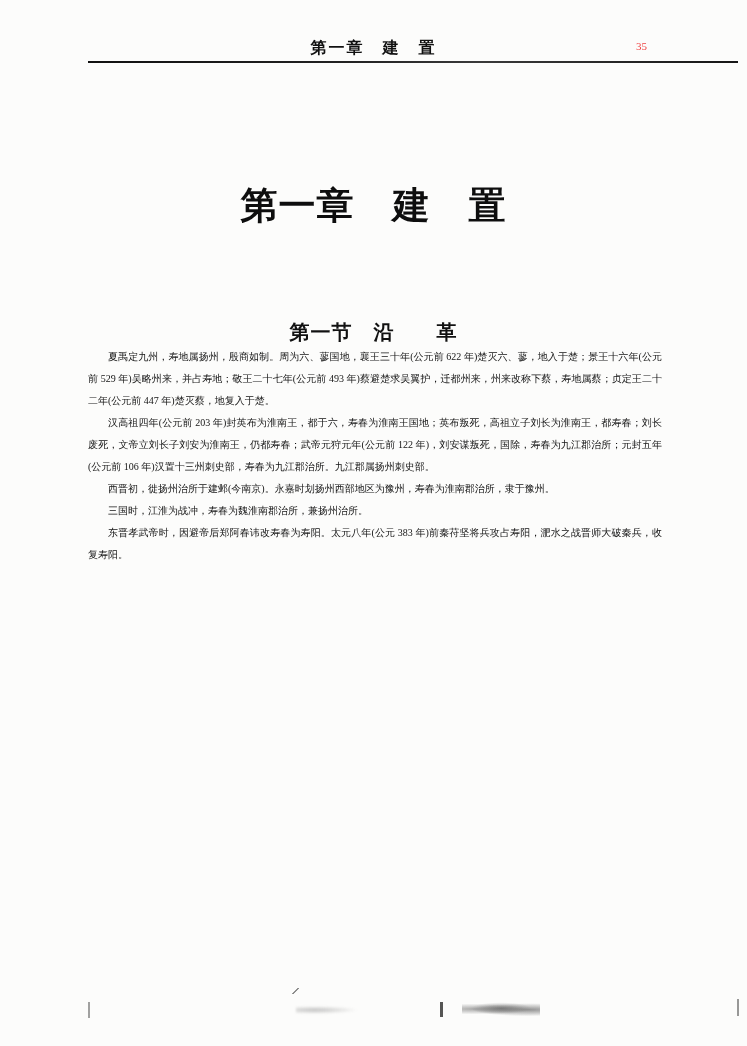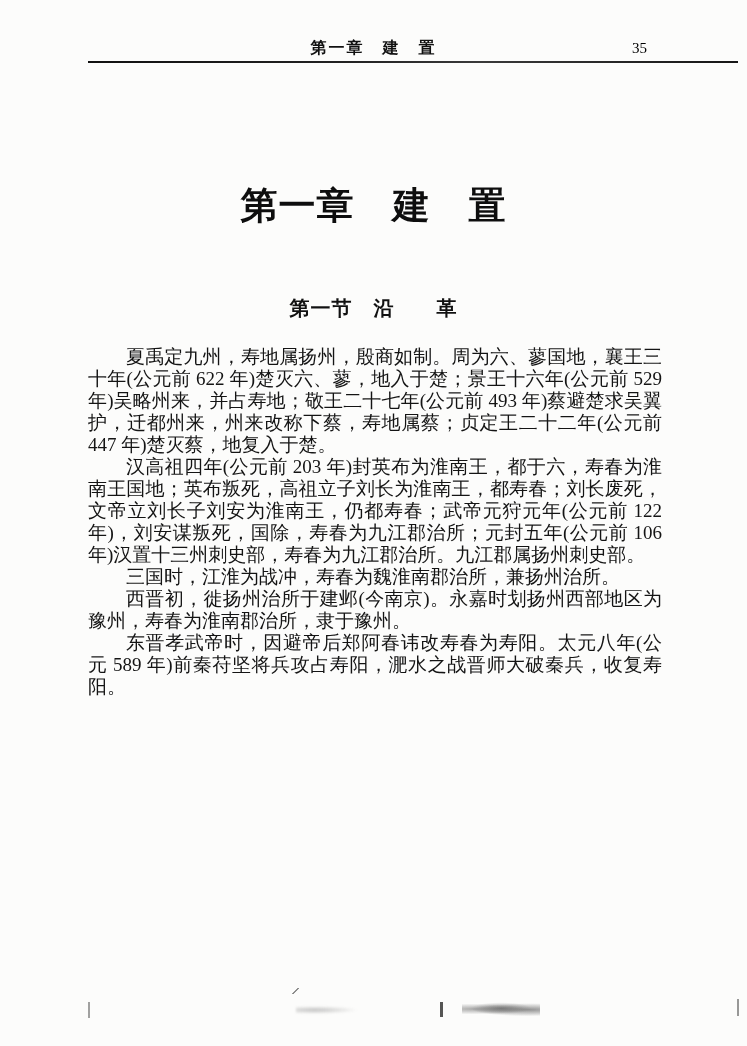--- a/index.html
+++ b/index.html
@@ -20,23 +20,23 @@
     text-align: center;
     font-size: 16px;
     font-weight: bold;
     letter-spacing: 2px;
     color: #111;
   }
   .page-number {
     position: absolute;
     top: 40px;
     right: 100px;
-    font-size: 15px;
+    font-size: 11px;
     font-weight: normal;
-    color: #000000;
+    color: #ef4444;
   }
   .head-rule {
     position: absolute;
     top: 61px;
     left: 88px;
     width: 650px;
     height: 2px;
     background: linear-gradient(90deg, #111 0%, #222 40%, #3a3a3a 60%, #161616 100%);
   }
   .chapter-title {
@@ -45,35 +45,35 @@
     left: 0;
     width: 747px;
     text-align: center;
     font-size: 37px;
     font-weight: bold;
     letter-spacing: 1px;
     color: #0e0e0e;
   }
   .section-title {
     position: absolute;
-    top: 278px;
+    top: 302px;
     left: 0;
     width: 747px;
     text-align: center;
     font-size: 20px;
     font-weight: bold;
     letter-spacing: 1px;
     color: #111;
   }
   .body-text {
     position: absolute;
     top: 346px;
     left: 88px;
     width: 574px;
-    font-size: 19px;
+    font-size: 10px;
     line-height: 22px;
     text-align: justify;
     color: #141414;
   }
   .body-text p {
     margin: 0;
     padding: 0;
     text-indent: 2em;
   }
   
@@ -99,23 +99,23 @@
 <div class="running-head">第一章　建　置</div>
 <div class="page-number">35</div>
 <div class="head-rule"></div>
 
 <h1 class="chapter-title">第一章　建　置</h1>
 <h2 class="section-title">第一节　沿　　革</h2>
 
 <div class="body-text">
   <p>夏禹定九州，寿地属扬州，殷商如制。周为六、蓼国地，襄王三十年(公元前 622 年)楚灭六、蓼，地入于楚；景王十六年(公元前 529 年)吴略州来，并占寿地；敬王二十七年(公元前 493 年)蔡避楚求吴翼护，迁都州来，州来改称下蔡，寿地属蔡；贞定王二十二年(公元前 447 年)楚灭蔡，地复入于楚。</p>
   <p>汉高祖四年(公元前 203 年)封英布为淮南王，都于六，寿春为淮南王国地；英布叛死，高祖立子刘长为淮南王，都寿春；刘长废死，文帝立刘长子刘安为淮南王，仍都寿春；武帝元狩元年(公元前 122 年)，刘安谋叛死，国除，寿春为九江郡治所；元封五年(公元前 106 年)汉置十三州刺史部，寿春为九江郡治所。九江郡属扬州刺史部。</p>
+  <p>西晋初，徙扬州治所于建邺(今南京)。永嘉时划扬州西部地区为豫州，寿春为淮南郡治所，隶于豫州。</p>
   <p>三国时，江淮为战冲，寿春为魏淮南郡治所，兼扬州治所。</p>
-  <p>西晋初，徙扬州治所于建邺(今南京)。永嘉时划扬州西部地区为豫州，寿春为淮南郡治所，隶于豫州。</p>
-  <p>东晋孝武帝时，因避帝后郑阿春讳改寿春为寿阳。太元八年(公元 589 年)前秦苻坚将兵攻占寿阳，淝水之战晋师大破秦兵，收复寿阳。</p>
+  <p>东晋孝武帝时，因避帝后郑阿春讳改寿春为寿阳。太元八年(公元 383 年)前秦苻坚将兵攻占寿阳，淝水之战晋师大破秦兵，收复寿阳。</p>
 </div>
 
 <div class="artifact speck"></div>
 <div class="artifact tick-left"></div>
 <div class="artifact smudge-a"></div>
 <div class="artifact bar-center"></div>
 <div class="artifact smudge-b"></div>
 <div class="artifact tick-right"></div>
 
 </body></html>

